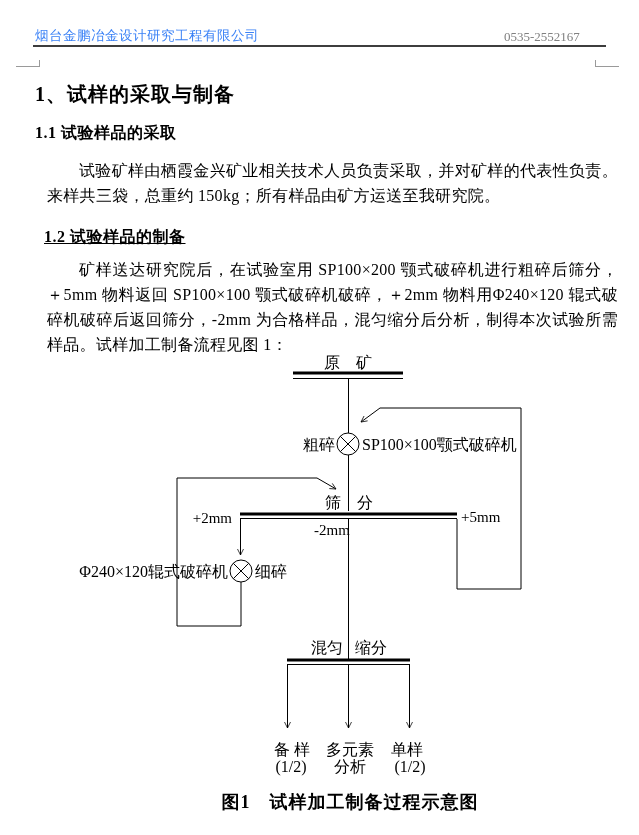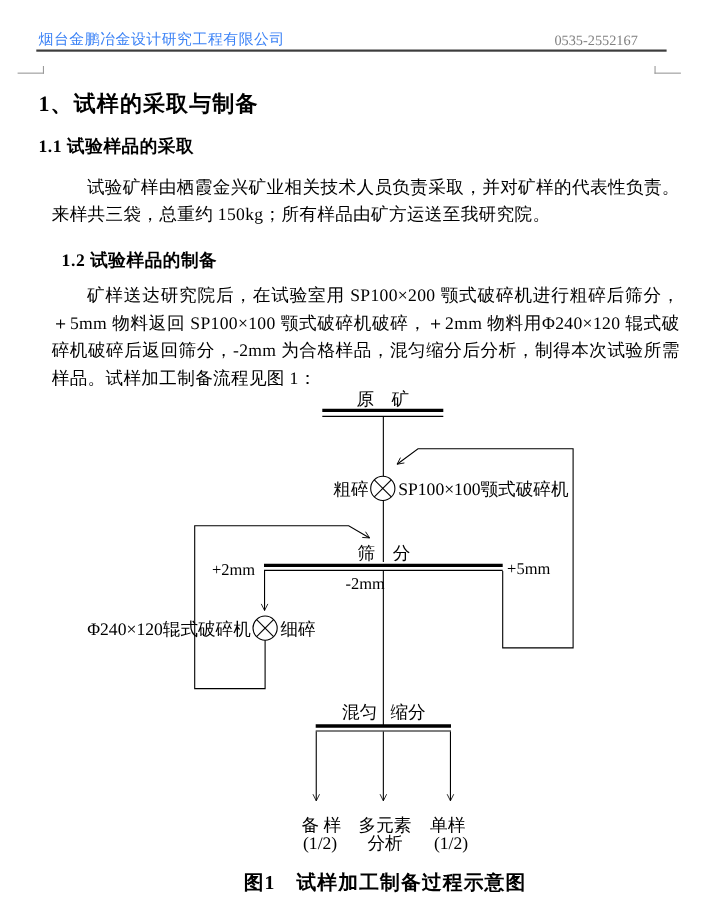--- a/index.html
+++ b/index.html
@@ -9,21 +9,21 @@
   }
   .hdr-company{position:absolute;left:35px;top:27px;font-size:13.5px;color:#3b82f6;letter-spacing:.5px;}
   .hdr-phone{position:absolute;left:504px;top:29px;font-size:13px;color:#808080;}
   .hdr-rule{position:absolute;left:33px;top:45px;width:573px;height:0;border-top:2px solid #3d3d3d;}
   .crop{position:absolute;top:60px;width:23px;height:6px;}
   .crop-l{left:16px;border-bottom:1px solid #9a9a9a;border-right:1px solid #9a9a9a;}
   .crop-r{left:595px;border-bottom:1px solid #9a9a9a;border-left:1px solid #9a9a9a;}
   .h1{position:absolute;left:35px;top:81px;font-size:20px;font-weight:bold;letter-spacing:1px;font-family:Liberation Serif, serif;}
   .h2{position:absolute;font-size:16px;font-weight:bold;letter-spacing:.5px;}
   .h2a{left:35px;top:123px;}
-  .h2b{left:56px;top:227px;}
+  .h2b{left:44px;top:227px;text-decoration:underline;}
   .para{position:absolute;left:35px;width:571px;font-size:16px;line-height:25px;
         text-align:justify;text-indent:2em;letter-spacing:.3px;margin-left:12px;}
   .p1{top:158px;}
   .p2{top:257px;}
   svg.diagram{position:absolute;left:0;top:350px;}
   svg.diagram line, svg.diagram path, svg.diagram circle{stroke:#000;stroke-width:1;fill:none;}
   svg.diagram .thick{stroke-width:3;}
   svg.diagram text{font-family:"Liberation Serif","DejaVu Serif",serif;font-size:16px;fill:#000;stroke:none;}
   svg.diagram text.sm{font-size:15px;}
   svg.diagram text.caption{font-size:18px;font-weight:bold;letter-spacing:1px;}

